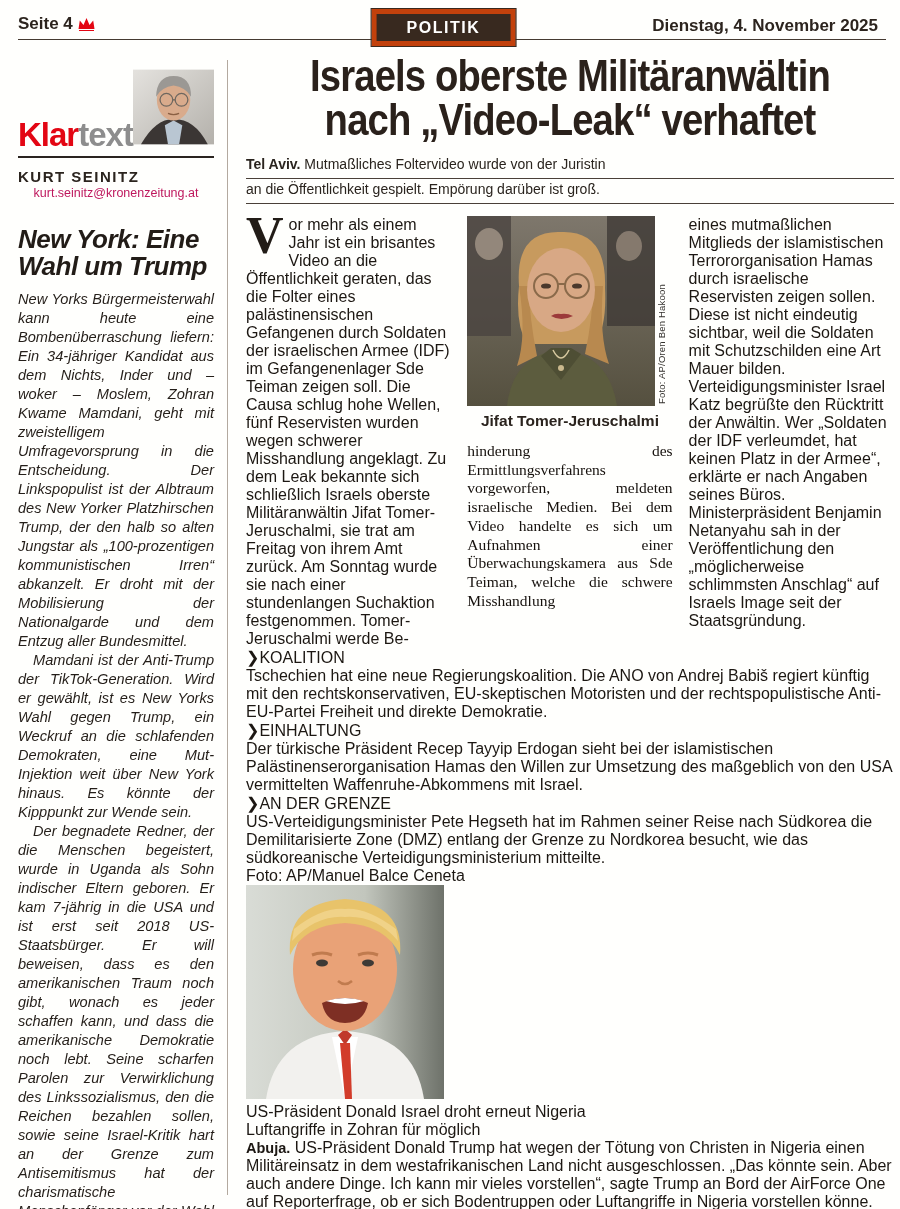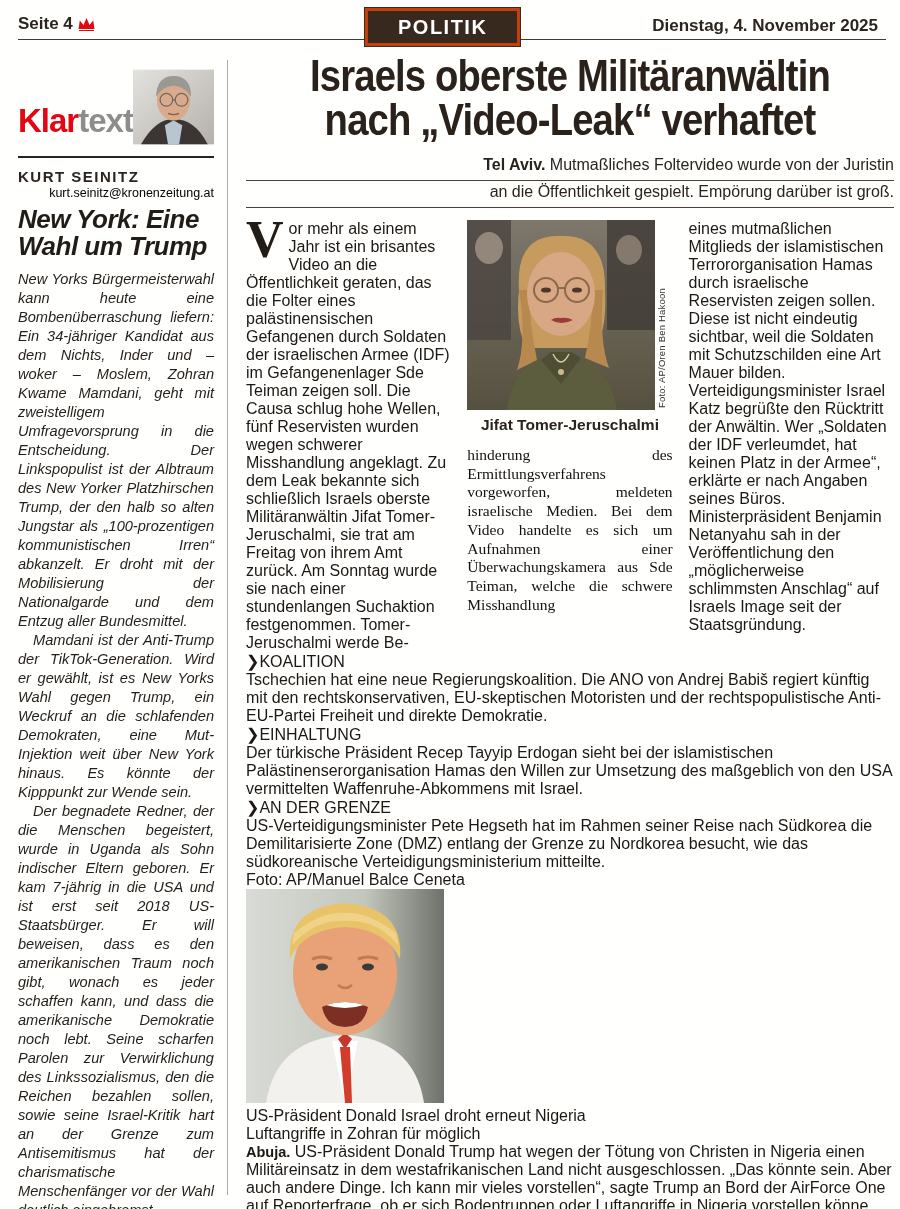--- a/index.html
+++ b/index.html
@@ -6,42 +6,42 @@
   body { background:#e9e9e9; font-family:"Liberation Sans", sans-serif; }
   .page { position:relative; width:900px; height:1209px; background:#fffffd; margin:0 auto; overflow:hidden; color:#1c1712;text-decoration:underline; }
 
   
   .pg-header { position:absolute; top:8px; left:18px; right:14px; height:32px; }
   .pg-header .rule { position:absolute; left:0; right:0; bottom:0; height:0; border-bottom:1.5px solid #453a31; }
   .page-label { position:absolute; left:0; bottom:4px; font-weight:bold; font-size:17px; color:#2c241e; }
   .crown { display:inline-block; vertical-align:-2px; margin-left:4px; }
   .date-label { position:absolute; right:8px; bottom:4px; font-weight:bold; font-size:17px; color:#2c241e; }
   .politik-box { position:absolute; left:50%; transform:translateX(-56%); bottom:-6px; background:#38291f; color:#fff;
-    font-weight:bold; font-size:20px; letter-spacing:1.5px; padding:5px 30px 4px; border:3px solid #c2410c; outline:1px solid #38291f; }
+    font-weight:bold; font-size:16px; letter-spacing:1.5px; padding:5px 30px 4px; border:5px solid #c2410c; outline:1px solid #38291f; }
 
   
   .left-col { position:absolute; left:18px; top:60px; width:196px; }
   .kt-head { display:flex; }
-  .kt-brand { font-size:33px; font-weight:bold; letter-spacing:-1px; align-self:flex-end; margin-bottom:14px; font-family:"Liberation Sans",sans-serif; }
+  .kt-brand { font-size:33px; font-weight:bold; letter-spacing:-1px; align-self:flex-end; font-family:"Liberation Sans",sans-serif; }
   .kt-brand .red { color:#e30613; } .kt-brand .gray { color:#8d8d8d; }
   .kt-photo { width:102px; height:94px; margin-left:auto; display:block; }
   .kt-rule { border-bottom:2px solid #2a2420; margin-top:2px; }
   .kt-author { text-align:left; margin-top:10px; font-weight:bold; font-size:15px; letter-spacing:1.5px; color:#2b241e; }
-  .kt-email { text-align:right; font-size:12.5px; color:#000000; margin-top:1px; }
-  .kt-title { margin-top:6px; font-size:26px; line-height:27px; font-weight:bold; font-style:italic; letter-spacing:-0.5px; color:#221c17; }
+  .kt-email { text-align:center; font-size:12.5px; color:#be185d; margin-top:1px; }
+  .kt-title { margin-top:26px; font-size:26px; line-height:27px; font-weight:bold; font-style:italic; letter-spacing:-0.5px; color:#221c17; }
   .kt-body { margin-top:10px; font-style:italic; font-size:14.6px; line-height:19px; text-align:justify; color:#241e19; hyphens:auto; }
   .kt-body p + p { text-indent:15px; }
 
   .v-divider { position:absolute; left:227px; top:60px; bottom:14px; width:1px; background:#b3a99f; }
 
   
   .main { position:absolute; left:246px; top:54px; width:648px; }
   .lead-hl { text-align:center; font-weight:bold; color:#2a211b; font-size:45px; line-height:44px; letter-spacing:-1px; transform:scaleX(.85); transform-origin:center top; white-space:nowrap; }
   .subhead { margin-top:12px; }
-  .subhead-row { text-align:right; font-size:16px; color:#2a241e; padding:2px 0 6px; border-bottom:1.5px solid #4a4038; font-family:"Liberation Sans",sans-serif; }
+  .subhead-row { text-align:left; font-size:14px; color:#2a241e; padding:2px 0 6px; border-bottom:1.5px solid #4a4038; font-family:"Liberation Sans",sans-serif; }
   .subhead-row b { font-weight:bold; }
 
   .cols { display:flex; gap:16px; margin-top:12px; min-height:408px; }
   .col { width:205.3px; flex:0 0 au"; }
   .col { flex:1 1 0; }
   .serif { font-family:"Liberation Serif", serif; font-size:15.5px; line-height:18.7px; text-align:justify; color:#15100c; hyphens:auto; }
   .dropcap { float:left; font-family:"Liberation Serif",serif; font-weight:bold; font-size:52px; line-height:40px; padding-right:5px; color:#221c17; }
   .serif p + p { text-indent:14px; }
 
   .photo-row { display:flex; }

